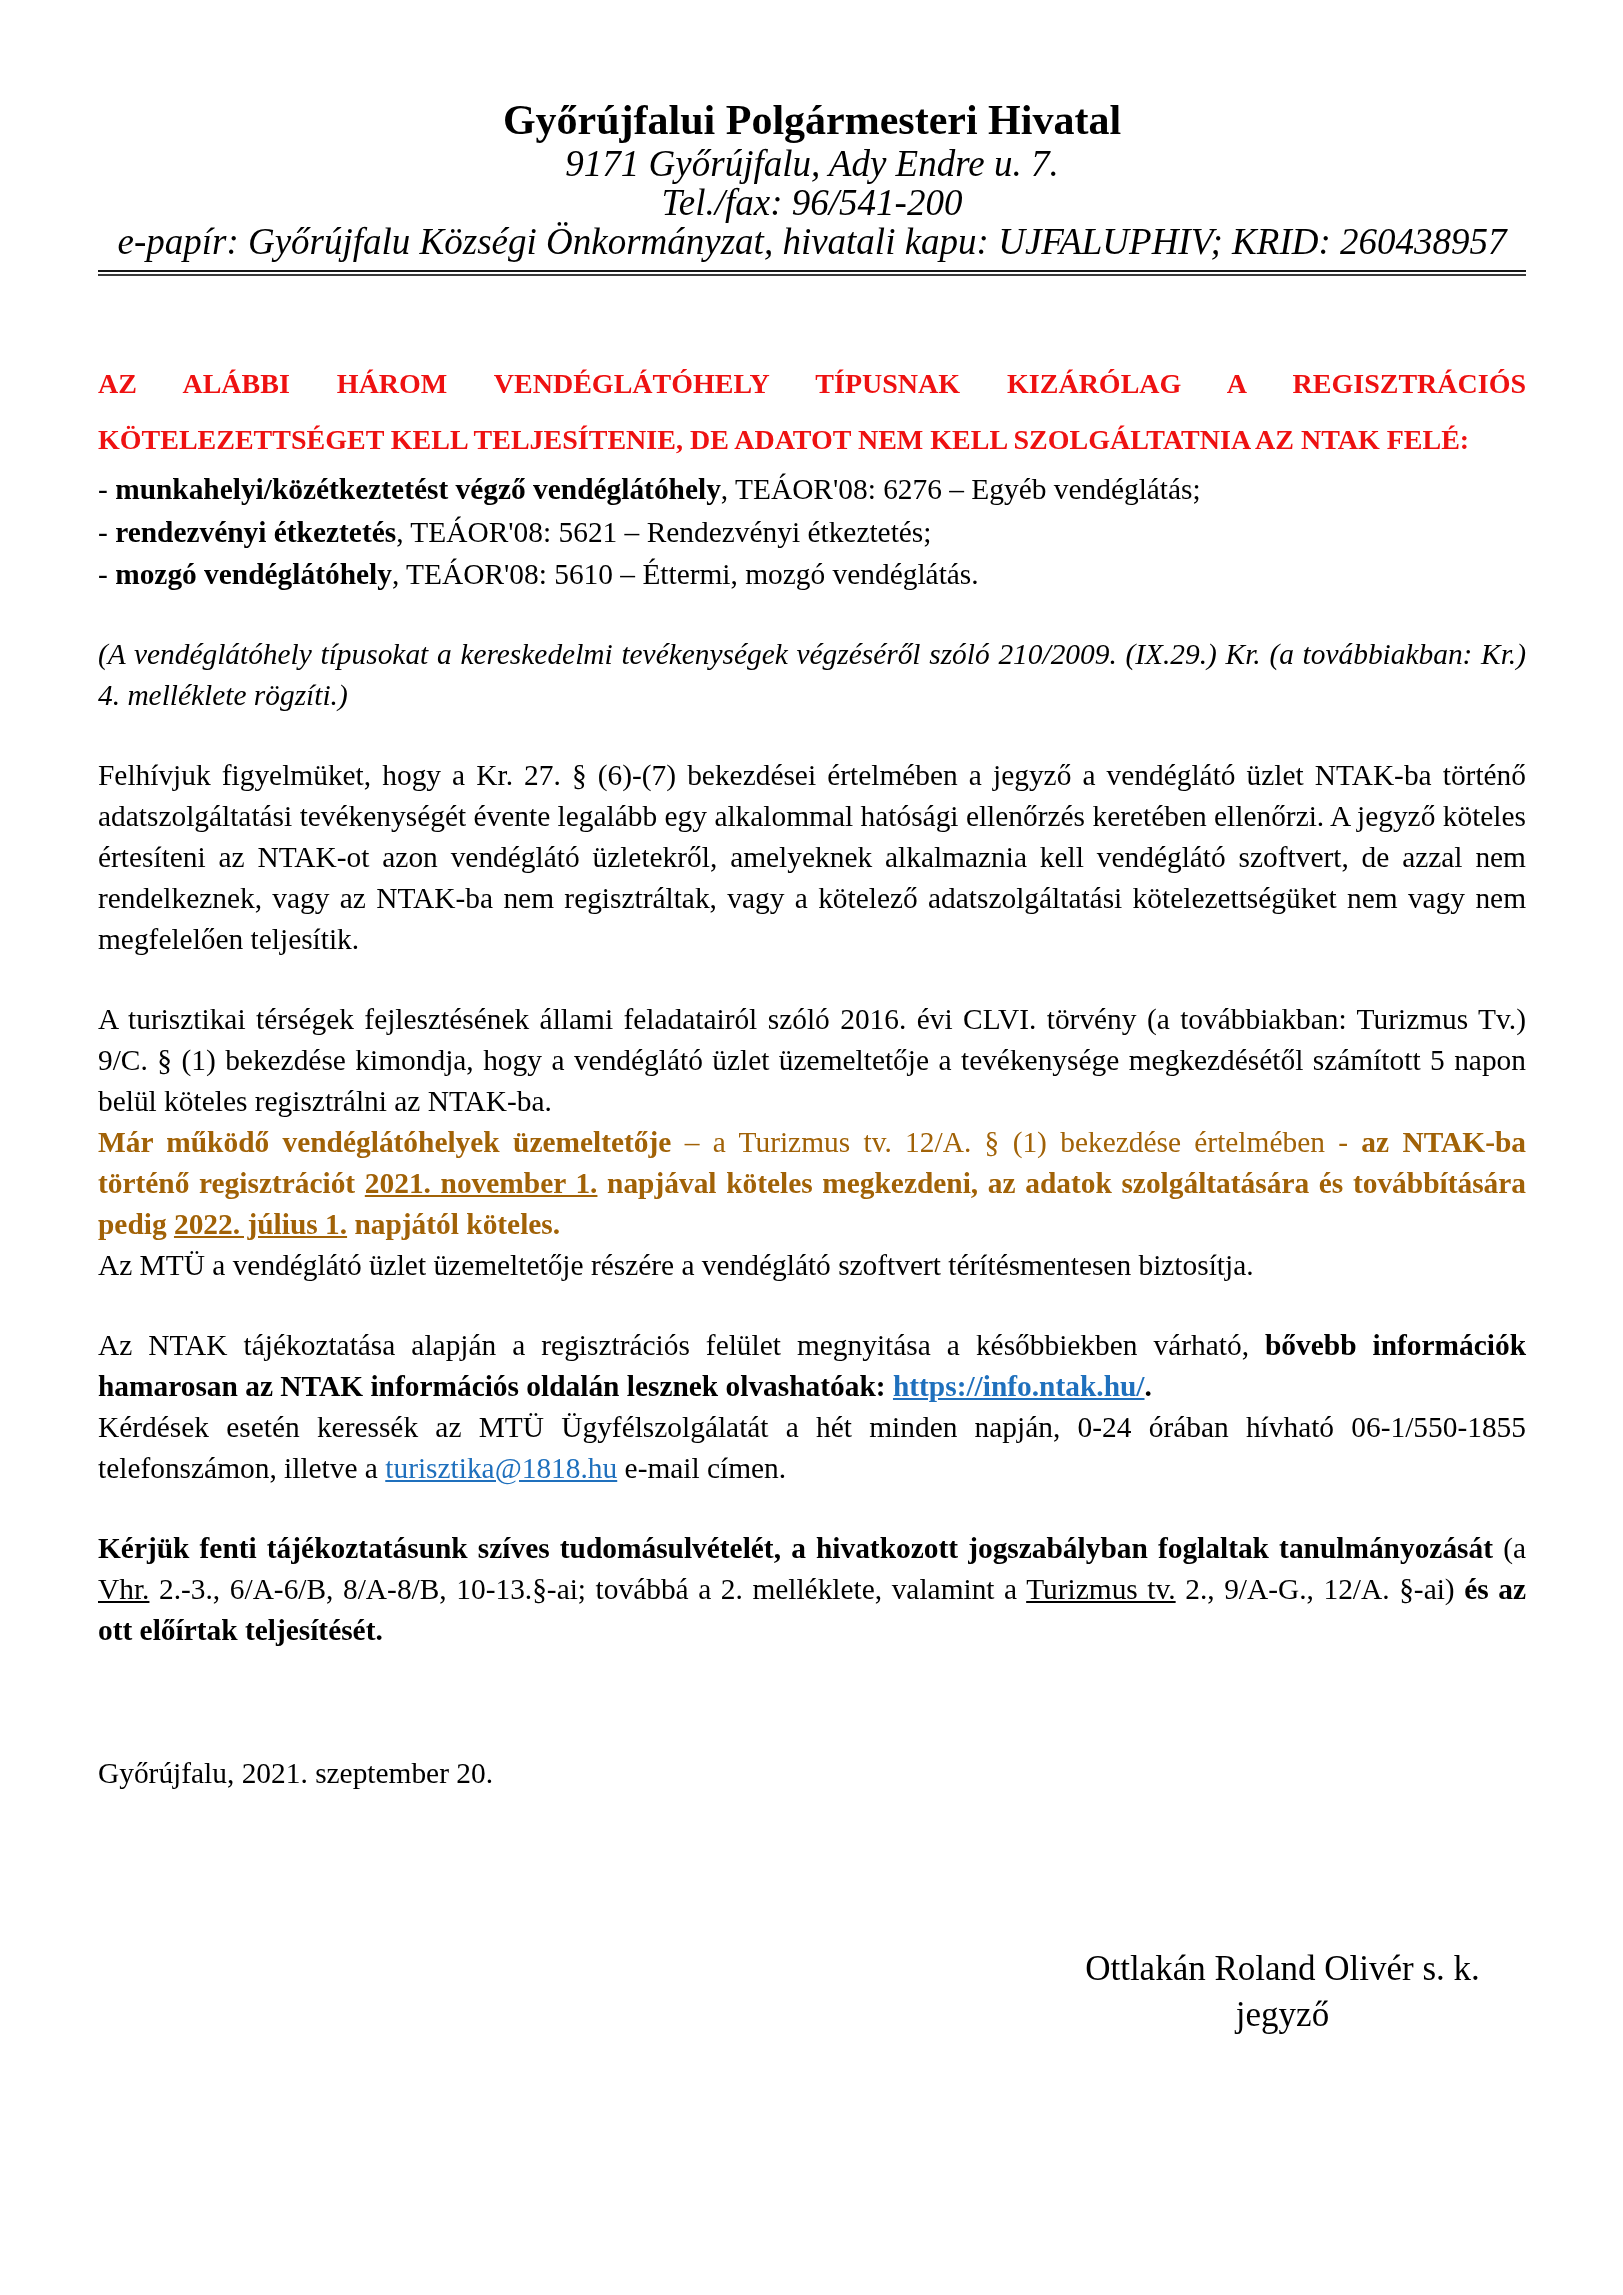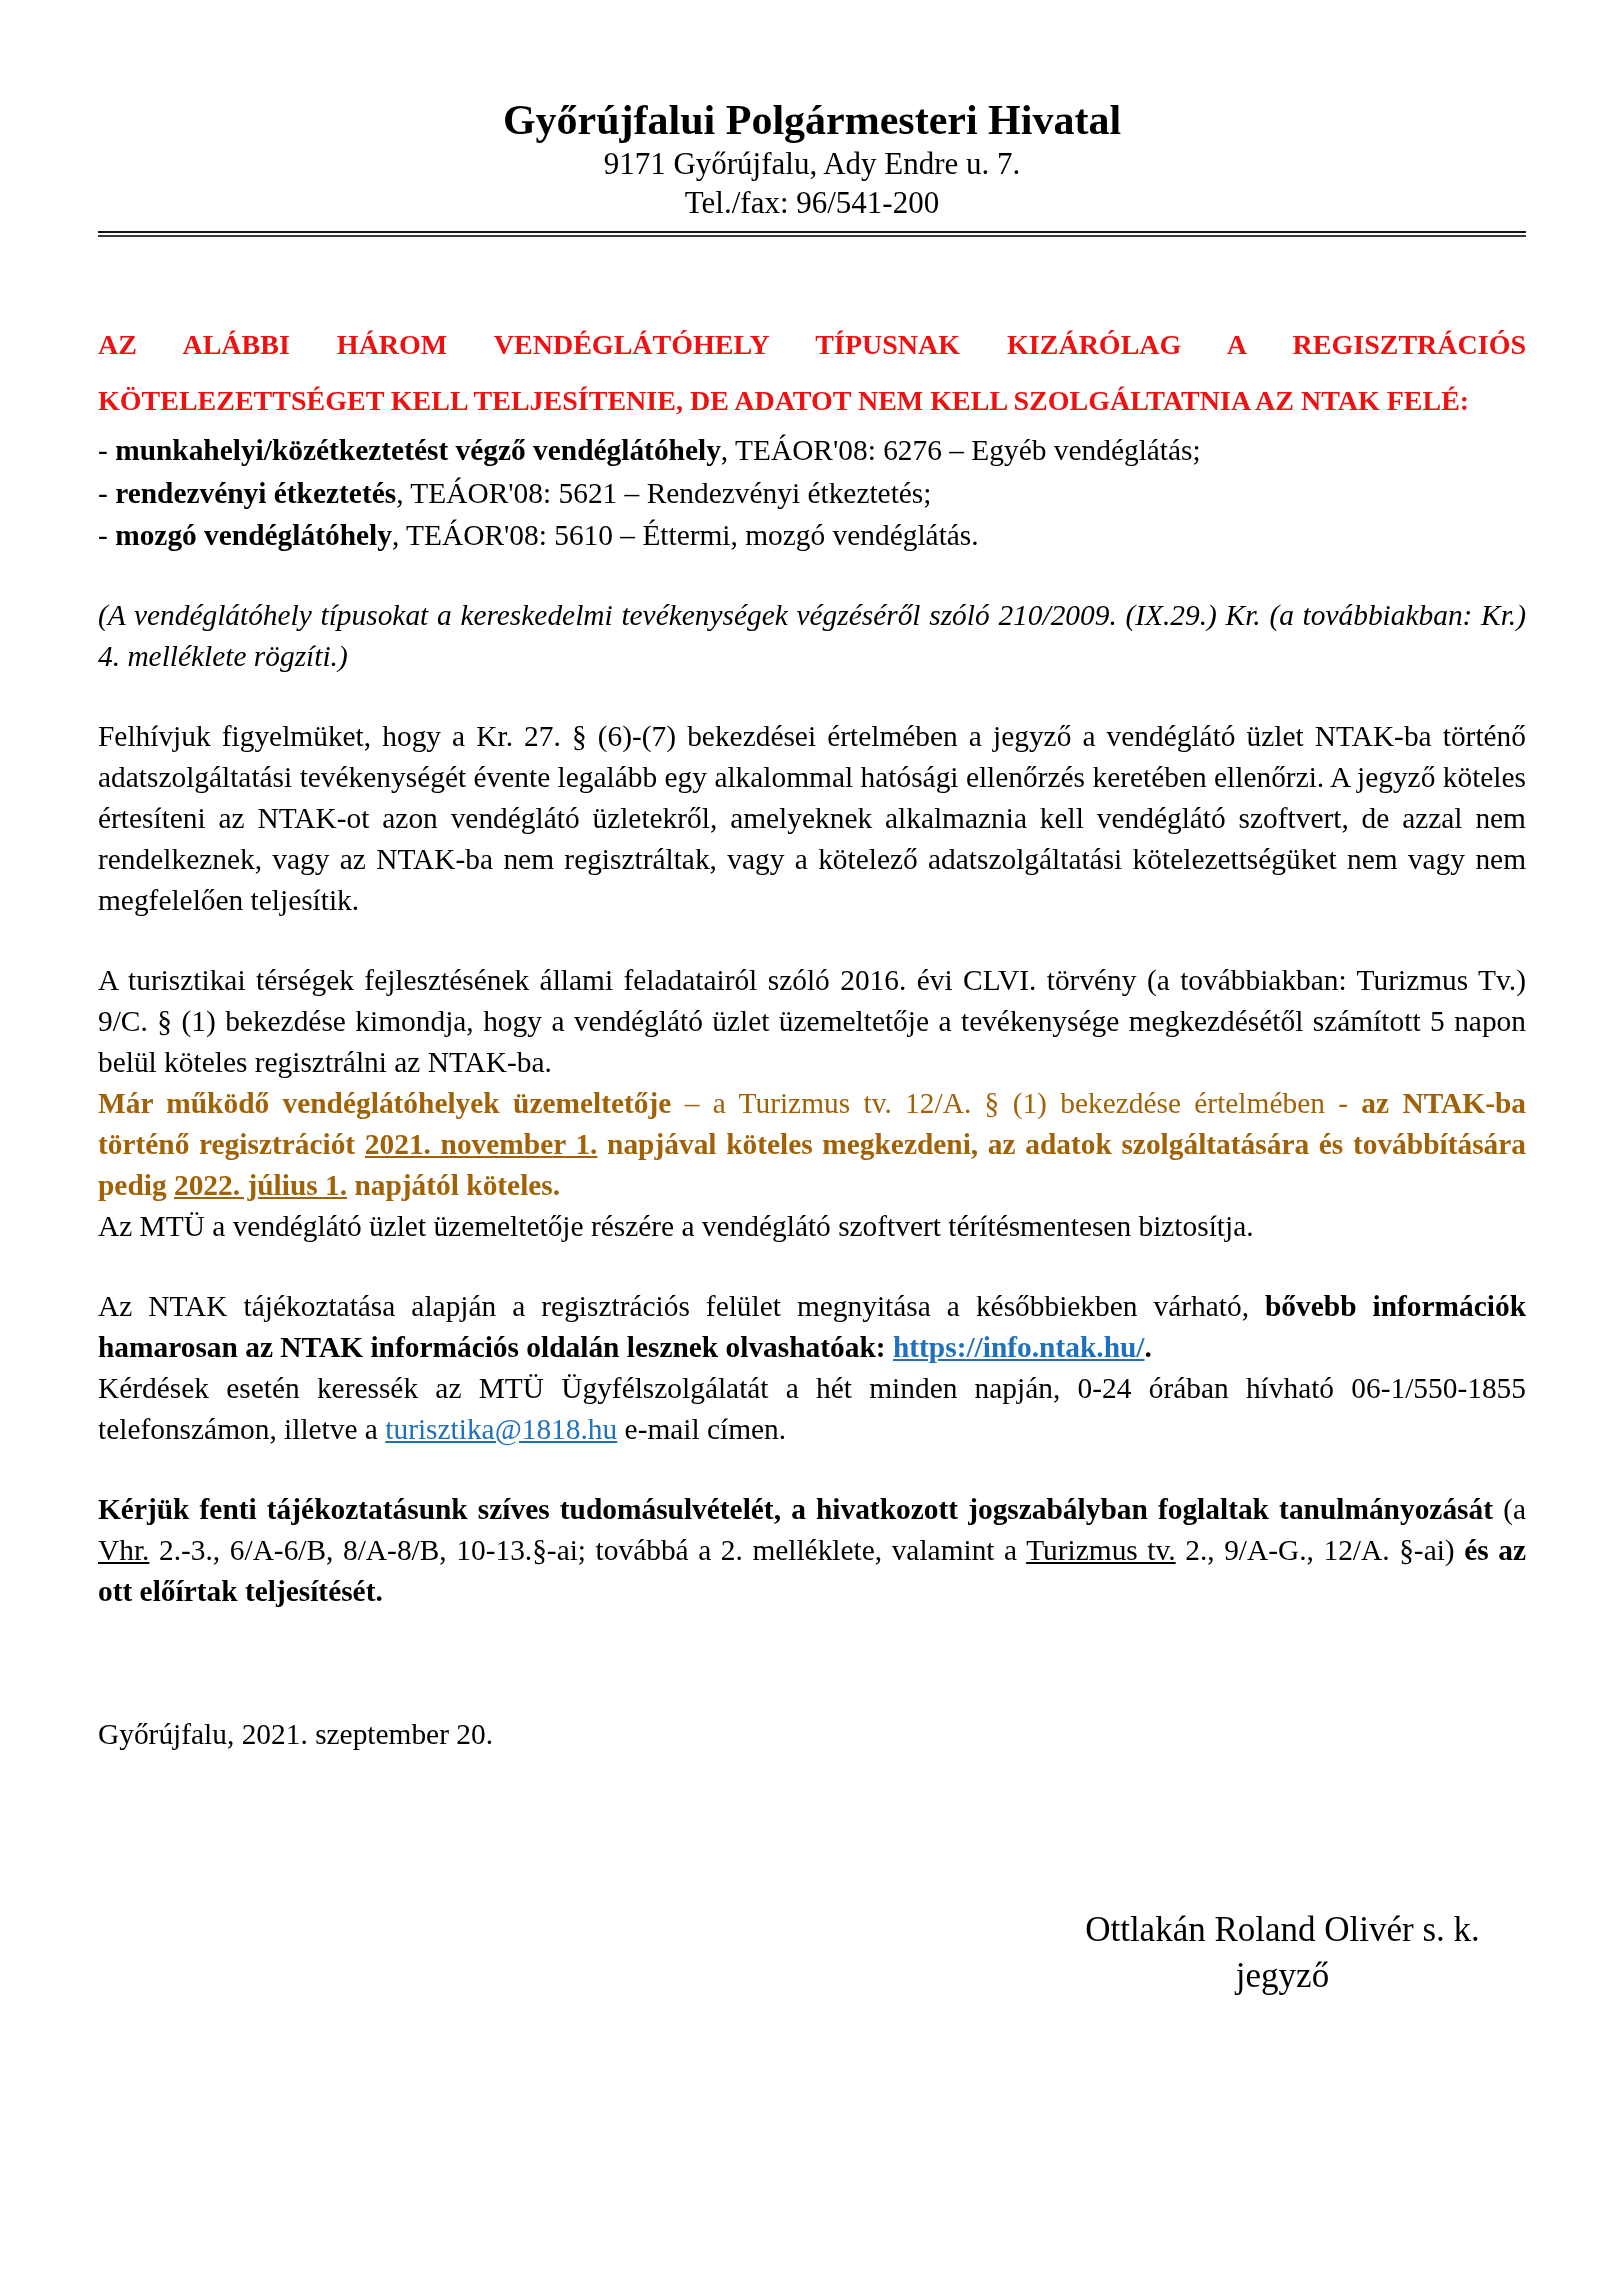--- a/index.html
+++ b/index.html
@@ -16,22 +16,23 @@
     padding:96px 97px 0 98px;
   }
   
   .letterhead{text-align:center;}
   .lh-title{
     font-size:42px;
     font-weight:700;
     line-height:48px;
   }
   .lh-line{
-    font-size:31px;
+    font-size:37px;
     line-height:39px;
+    font-style:italic;
   }
   .rule{
     margin-top:9.2px;
     height:2px;
     border-top:2px solid #161616;
     border-bottom:2px solid #3a3a3a;
     background:#ffffff;
   }
   
   p{
@@ -89,20 +90,21 @@
 </head>
 <body>
 
 <div class="page">
   <div class="content">
 
     <div class="letterhead">
       <div class="lh-title">Győrújfalui Polgármesteri Hivatal</div>
       <div class="lh-line">9171 Győrújfalu, Ady Endre u. 7.</div>
       <div class="lh-line">Tel./fax: 96/541-200</div>
+      <div class="lh-line">e-papír: Győrújfalu Községi Önkormányzat, hivatali kapu: UJFALUPHIV; KRID: 260438957</div>
     </div>
     <div class="rule"></div>
 
     <p class="notice-heading">AZ ALÁBBI HÁROM VENDÉGLÁTÓHELY TÍPUSNAK KIZÁRÓLAG A REGISZTRÁCIÓS KÖTELEZETTSÉGET KELL TELJESÍTENIE, DE ADATOT NEM KELL SZOLGÁLTATNIA AZ NTAK FELÉ:</p>
 
     <p class="bullet"><span>-</span> <span class="b">munkahelyi/közétkeztetést végző vendéglátóhely</span><span>, TEÁOR'08: 6276 – Egyéb vendéglátás;</span></p>
     <p class="bullet"><span>-</span> <span class="b">rendezvényi étkeztetés</span><span>, TEÁOR'08: 5621 – Rendezvényi étkeztetés;</span></p>
     <p class="bullet"><span>-</span> <span class="b">mozgó vendéglátóhely</span><span>, TEÁOR'08: 5610 – Éttermi, mozgó vendéglátás.</span></p>
 
     <p class="i mt">(A vendéglátóhely típusokat a kereskedelmi tevékenységek végzéséről szóló 210/2009. (IX.29.) Kr. (a továbbiakban: Kr.) 4. melléklete rögzíti.)</p>

